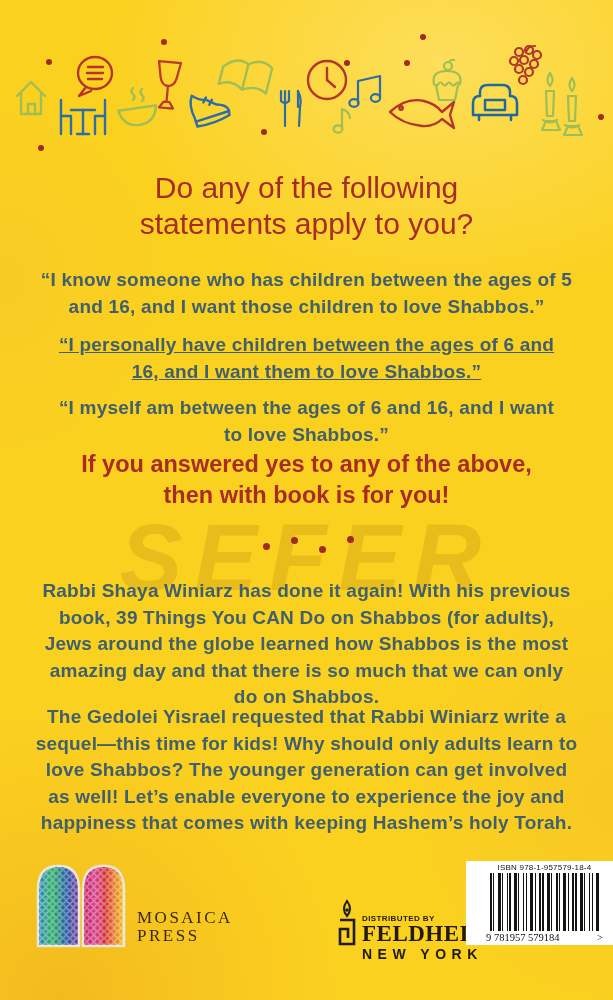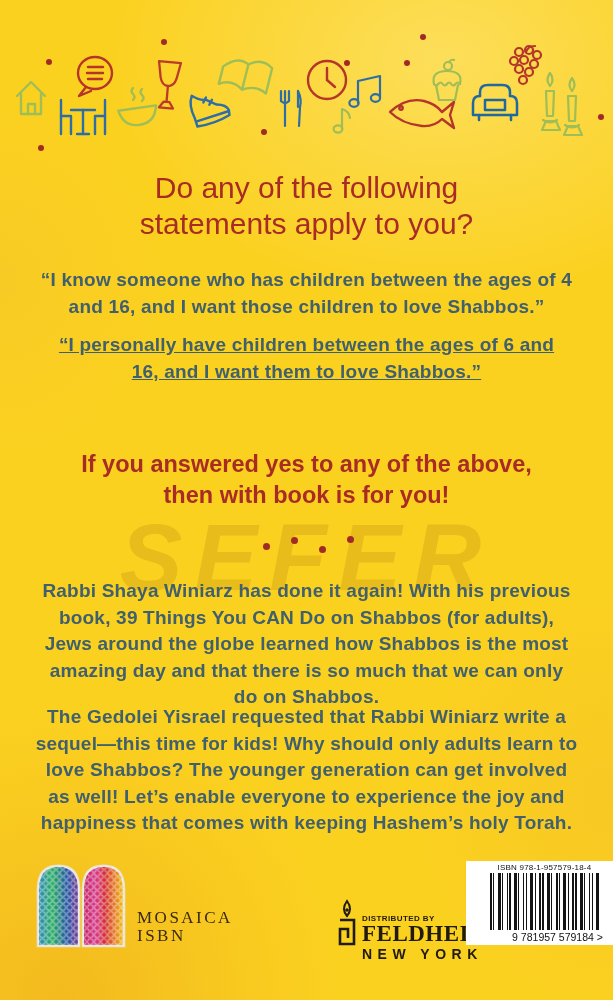--- a/index.html
+++ b/index.html
@@ -47,22 +47,22 @@
 
   .barcode{left:466px;top:861px;width:157px;height:84px;background:#fff;z-index:2;
     display:flex;flex-direction:column;box-sizing:border-box;padding:2px 20px 2px;}
   .isbn-top{font-size:8px;letter-spacing:.2px;color:#111;text-align:center;}
   .bars{flex:1;margin:1px 4px 0;
     background:repeating-linear-gradient(90deg,
       #141414 0 1.5px,#fff 1.5px 3px,
       #141414 3px 4.2px,#fff 4.2px 7.5px,
       #141414 7.5px 10.5px,#fff 10.5px 12px,
       #141414 12px 13px,#fff 13px 16.5px);}
-  .digits{display:flex;justify-content:flex-end;gap:3px;align-items:center;
-    font-family:Liberation Sans, sans-serif;font-size:10.5px;color:#111;padding-top:1px;}
+  .digits{display:flex;justify-content:space-between;gap:3px;align-items:center;
+    font-family:Liberation Serif, serif;font-size:10.5px;color:#111;padding-top:1px;}
 </style>
 </head>
 <body>
 
 <div class="cover">
 
   <div class="abs ctr wm wm-sefer">SEFER</div>
 
   <div class="abs dot" style="left:46px;top:59px"></div>
   <div class="abs dot" style="left:161px;top:39px"></div>
@@ -209,22 +209,23 @@
         <path d="M10 3q5 7 0 13-5-6 0-13z"></path>
           <path d="M6 21h8l-1 25H7z"></path>
         <path d="M3 50q7 5 14 0"></path>
           <path d="M2 60h18l-4-9H6z"></path>
       </g>
     </svg>
     </span>
 
   <div class="abs ctr txt heading">Do any of the following statements apply to you?</div>
 
-  <div class="abs ctr txt quote q1">“I know someone who has children between the ages of 4 and 16, and I want those children to love Shabbos.”</div>
+  <div class="abs ctr txt quote q1">“I know someone who has children between the ages of 5 and 16, and I want those children to love Shabbos.”</div>
   <div class="abs ctr txt quote q2">“I personally have children between the ages of 6 and 16, and I want them to love Shabbos.”</div>
+  <div class="abs ctr txt quote q3">“I myself am between the ages of 6 and 16, and I want to love Shabbos.”</div>
 
   <div class="abs ctr txt callout">If you answered yes to any of the above, then with book is for you!</div>
 
   <div class="abs dot sepdot" style="left:263px;top:543px"></div>
   <div class="abs dot sepdot" style="left:291px;top:537px"></div>
   <div class="abs dot sepdot" style="left:319px;top:546px"></div>
   <div class="abs dot sepdot" style="left:347px;top:536px"></div>
 
   <div class="abs ctr txt para p1"><span>Rabbi Shaya Winiarz has done it again! With his previous book, </span><strong>39 Things You CAN Do on Shabbos</strong><span> (for adults), Jews around the globe learned how Shabbos is the most amazing day and that there is so much that we can only do on Shabbos.</span></div>
   <div class="abs ctr txt para p2">The Gedolei Yisrael requested that Rabbi Winiarz write a sequel—this time for kids! Why should only adults learn to love Shabbos? The younger generation can get involved as well! Let’s enable everyone to experience the joy and happiness that comes with keeping Hashem’s holy Torah.</div>
@@ -251,21 +252,21 @@
           </pattern>
         </defs>
         <path d="M6 92V34Q6 10 27 10q21 0 21 24v58z" fill="url(#lgL)" stroke="#e9e4d8" stroke-width="2.5"></path>
         <path d="M6 92V34Q6 10 27 10q21 0 21 24v58z" fill="url(#mos)"></path>
         <path d="M52 92V34q0-24 21-24t21 24v58z" fill="url(#lgR)" stroke="#e9e4d8" stroke-width="2.5"></path>
         <path d="M52 92V34q0-24 21-24t21 24v58z" fill="url(#mos)"></path>
       </svg>
     </span>
     <div class="mosaica-text">
       <div>MOSAICA</div>
-      <div>ISBN</div>
+      <div>PRESS</div>
     </div>
   </div>
 
   <div class="abs feldheim">
     <span>
       <svg width="20" height="48" viewBox="0 0 20 48">
         <path d="M10 2q6 8 0 15-6-7 0-15z" fill="none" stroke="#211a0e" stroke-width="2"></path>
         <circle cx="10" cy="11" r="1.8" fill="#211a0e"></circle>
         <path d="M3 21h14v24H3V30h8v9" fill="none" stroke="#211a0e" stroke-width="2.6"></path>
       </svg>

